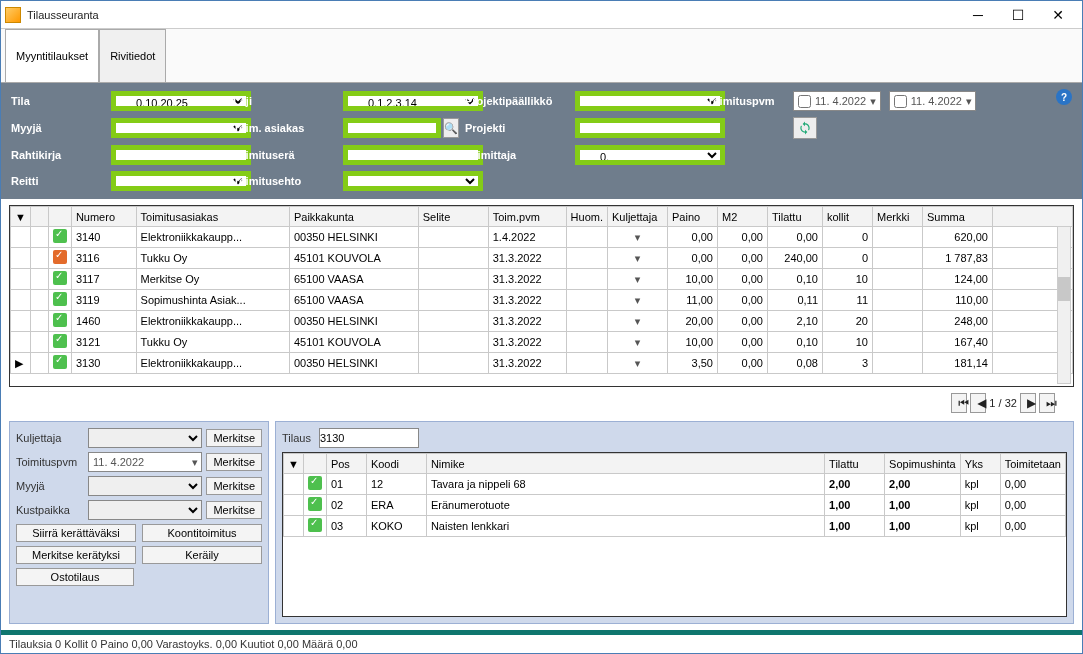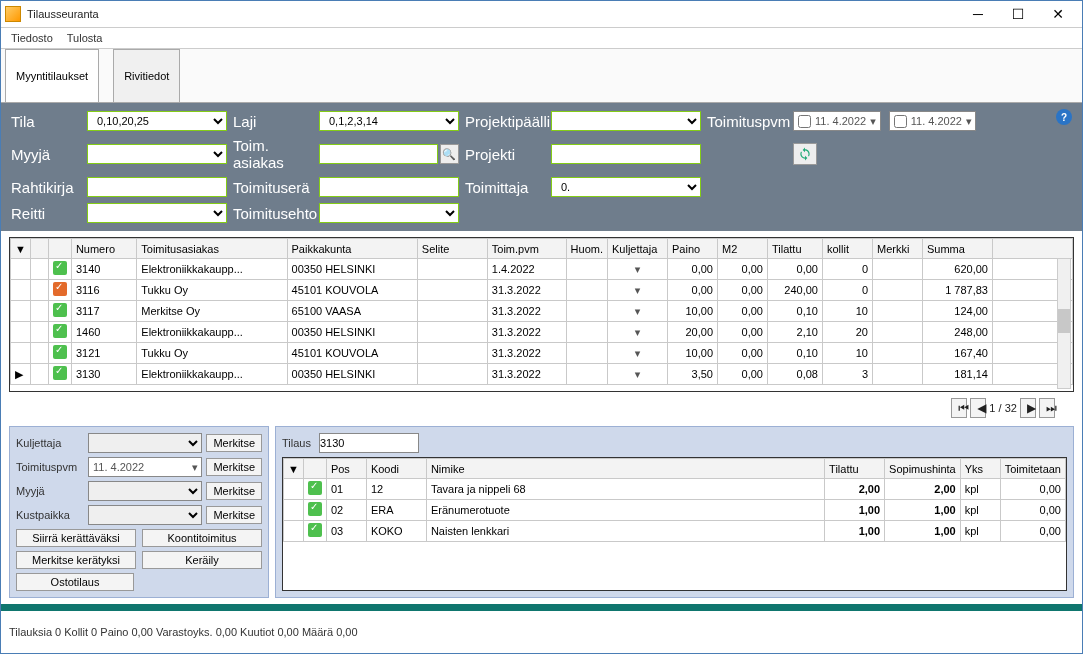--- a/index.html
+++ b/index.html
@@ -6,25 +6,25 @@
 body { background: #fff; }
 .window { width: 1083px; height: 654px; border: 1px solid #4a7db5; display: flex; flex-direction: column; }
 .titlebar { display: flex; align-items: center; height: 28px; padding: 0 4px; background: #fff; border-bottom: 1px solid #ccc; }
 .titlebar .app-icon { width: 16px; height: 16px; background: linear-gradient(135deg,#fc6,#f90); margin-right: 6px; border:1px solid #c80; }
 .titlebar .title { flex: 1; color: #222; }
 .titlebar .winbtns { display: flex; gap: 0; }
 .titlebar .winbtn { width: 40px; height: 26px; display:flex; align-items:center; justify-content:center; font-size:14px; }
 .menubar { display:flex; gap:14px; padding: 4px 10px; border-bottom:1px solid #ccc; background:#fff; }
 .menubar span { color:#333; }
 .tabs { display:flex; border-bottom:1px solid #aaa; background:#fafafa; padding-left:4px; }
-.tab { padding:20px 10px; border:1px solid #aaa; border-bottom:none; margin-right:14px; background:#f0f0f0; font-size:11px; }
+.tab { padding:20px 10px; border:1px solid #aaa; border-bottom:none; margin-right:0; background:#f0f0f0; font-size:11px; }
 .tab.active { background:#fff; }
 .filterbar { background:#6f7d8c; padding:8px 10px; display:grid; grid-template-columns: 70px 140px 80px 140px 80px 150px 80px 270px; column-gap:6px; row-gap:6px; align-items:center; color:#fff; position:relative; }
-.filterbar select, .filterbar input[type=text] { height:20px; border:1px solid #84cc16; background:#fff; color:#000; font-size:11px; padding:0 5px; width:100%; }
-.filterbar label { font-size:15px; }
+.filterbar select, .filterbar input[type=text] { height:20px; border:5px solid #84cc16; background:#fff; color:#000; font-size:11px; padding:0 16px; width:100%;margin-left:24px; }
+.filterbar label { font-size:11px;font-weight:bold; }
 .datebox { display:inline-flex; align-items:center; gap:4px; background:#fff; border:1px solid #888; padding:0 4px; height:20px; color:#555; }
 .datebox input[type=checkbox]{margin:0;}
 .help-icon { position:absolute; right:10px; top:6px; width:16px; height:16px; border-radius:50%; background:#2a74c6; color:#fff; display:flex; align-items:center; justify-content:center; font-weight:bold; font-size:10px; }
 .refresh-btn { width:24px; height:22px; border:1px solid #999; background:#eee; display:flex; align-items:center; justify-content:center; }
 .refresh-btn svg { width:14px; height:14px; }
 .search-btn { width:22px; height:20px; border:1px solid #999; background:#eee; display:flex; align-items:center; justify-content:center; }
 
 .grid-wrap { border:1px solid #333; margin:6px 8px 2px 8px; height:182px; position:relative; overflow:hidden; background:#fff; }
 .grid { width:100%; border-collapse:collapse; }
 .grid th, .grid td { border:1px solid #c9c9c9; padding:2px 4px; height:20px; font-size:11px; white-space:nowrap; overflow:hidden; }
@@ -50,46 +50,42 @@
 .btn-row .btn { flex:1; text-align:center; }
 
 .lower-right { flex:1; background:#cfd9eb; border:1px solid #9cb0d4; padding:6px; display:flex; flex-direction:column; }
 .lr-head { display:flex; align-items:center; gap:8px; margin-bottom:4px; }
 .lr-head label { color:#333; }
 .lr-head input { width:100px; height:20px; border:1px solid #888; }
 .detail-grid-wrap { flex:1; background:#fff; border:1px solid #333; overflow:hidden; }
 .detail-grid { width:100%; border-collapse:collapse; }
 .detail-grid th, .detail-grid td { border:1px solid #c9c9c9; padding:2px 4px; height:20px; font-size:11px; }
 .detail-grid th { background:#f3f3f3; font-weight:normal; text-align:left; }
-.detail-grid td.num { text-align:right; }
-
-.statusbar { border-top:7px solid #0f766e; padding:15px 8px; color:#333; background:#fff; }
+.detail-grid td.num { }
+
+.statusbar { border-top:5px solid #0f766e; padding:3px 8px; color:#333; background:#fff; }
 
 .scroll-indicator { position:absolute; right:2px; top:20px; bottom:2px; width:14px; background:#f0f0f0; border:1px solid #ccc; }
 .scroll-thumb { position:absolute; right:0; width:12px; height:24px; background:#c8c8c8; top:50px; }
 .toimituspvm-group { display:flex; gap:8px; align-items:center; }
 </style>
 </head>
 <body>
 
 <div class="window">
   <div class="titlebar">
     <div class="app-icon"></div>
     <div class="title">Tilausseuranta</div>
     <div class="winbtns">
       <div class="winbtn">─</div>
       <div class="winbtn">☐</div>
       <div class="winbtn">✕</div>
     </div>
   </div>
 
-  <div class="menubar">
-    <span>Tiedosto</span>
-    <span>Tulosta</span>
-  </div>
 
   <div class="tabs">
     <div class="tab active">Myyntitilaukset</div>
     <div class="tab">Rivitiedot</div>
   </div>
 
   <div class="filterbar">
     <div class="help-icon">?</div>
 
     <label>Tila</label>
@@ -219,20 +215,39 @@
             <td></td>
             <td>31.3.2022</td>
             <td></td>
   <td class="dd-cell">▾</td>
   <td class="num">10,00</td>
             <td class="num">0,00</td>
             <td class="num">0,10</td>
             <td class="num">10</td>
             <td></td>
             <td class="num">124,00</td>
+            <td></td>
+          </tr>
+          <tr>
+            <td class="row-indicator"></td>
+            <td></td>
+  <td class="center"><span class="status-icon "></span></td>
+  <td>3119</td>
+            <td>Sopimushinta Asiak...</td>
+            <td>65100 VAASA</td>
+            <td></td>
+            <td>31.3.2022</td>
+            <td></td>
+  <td class="dd-cell">▾</td>
+  <td class="num">11,00</td>
+            <td class="num">0,00</td>
+            <td class="num">0,11</td>
+            <td class="num">11</td>
+            <td></td>
+            <td class="num">110,00</td>
             <td></td>
           </tr>
           <tr>
             <td class="row-indicator"></td>
             <td></td>
   <td class="center"><span class="status-icon "></span></td>
   <td>1460</td>
             <td>Elektroniikkakaupp...</td>
             <td>00350 HELSINKI</td>
             <td></td>

